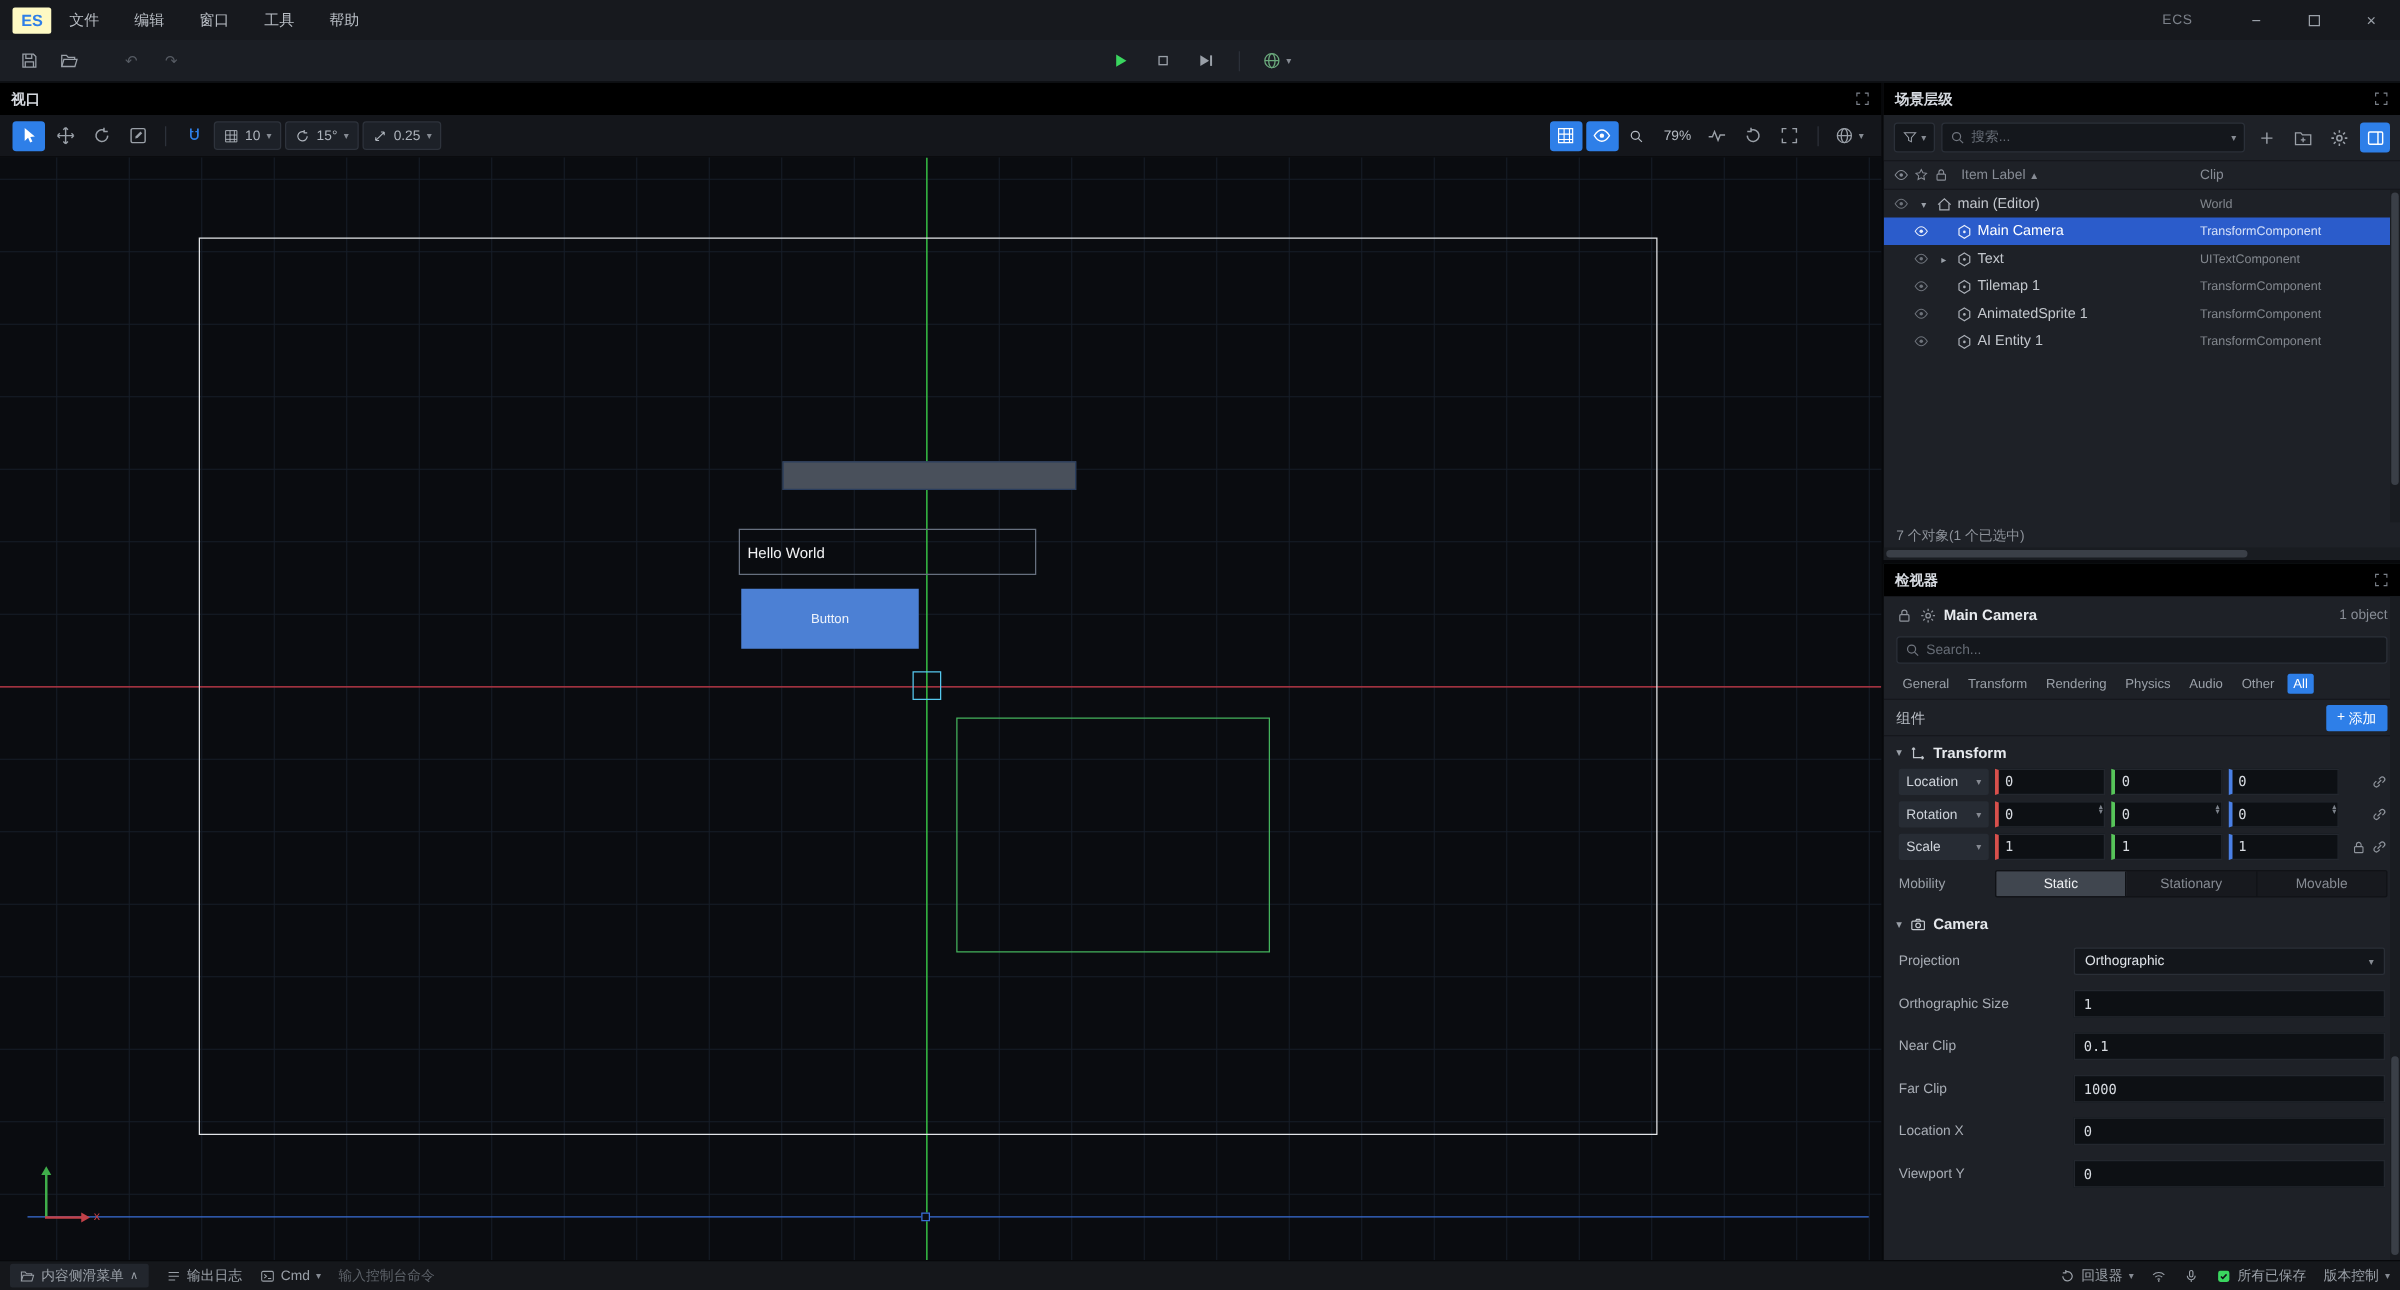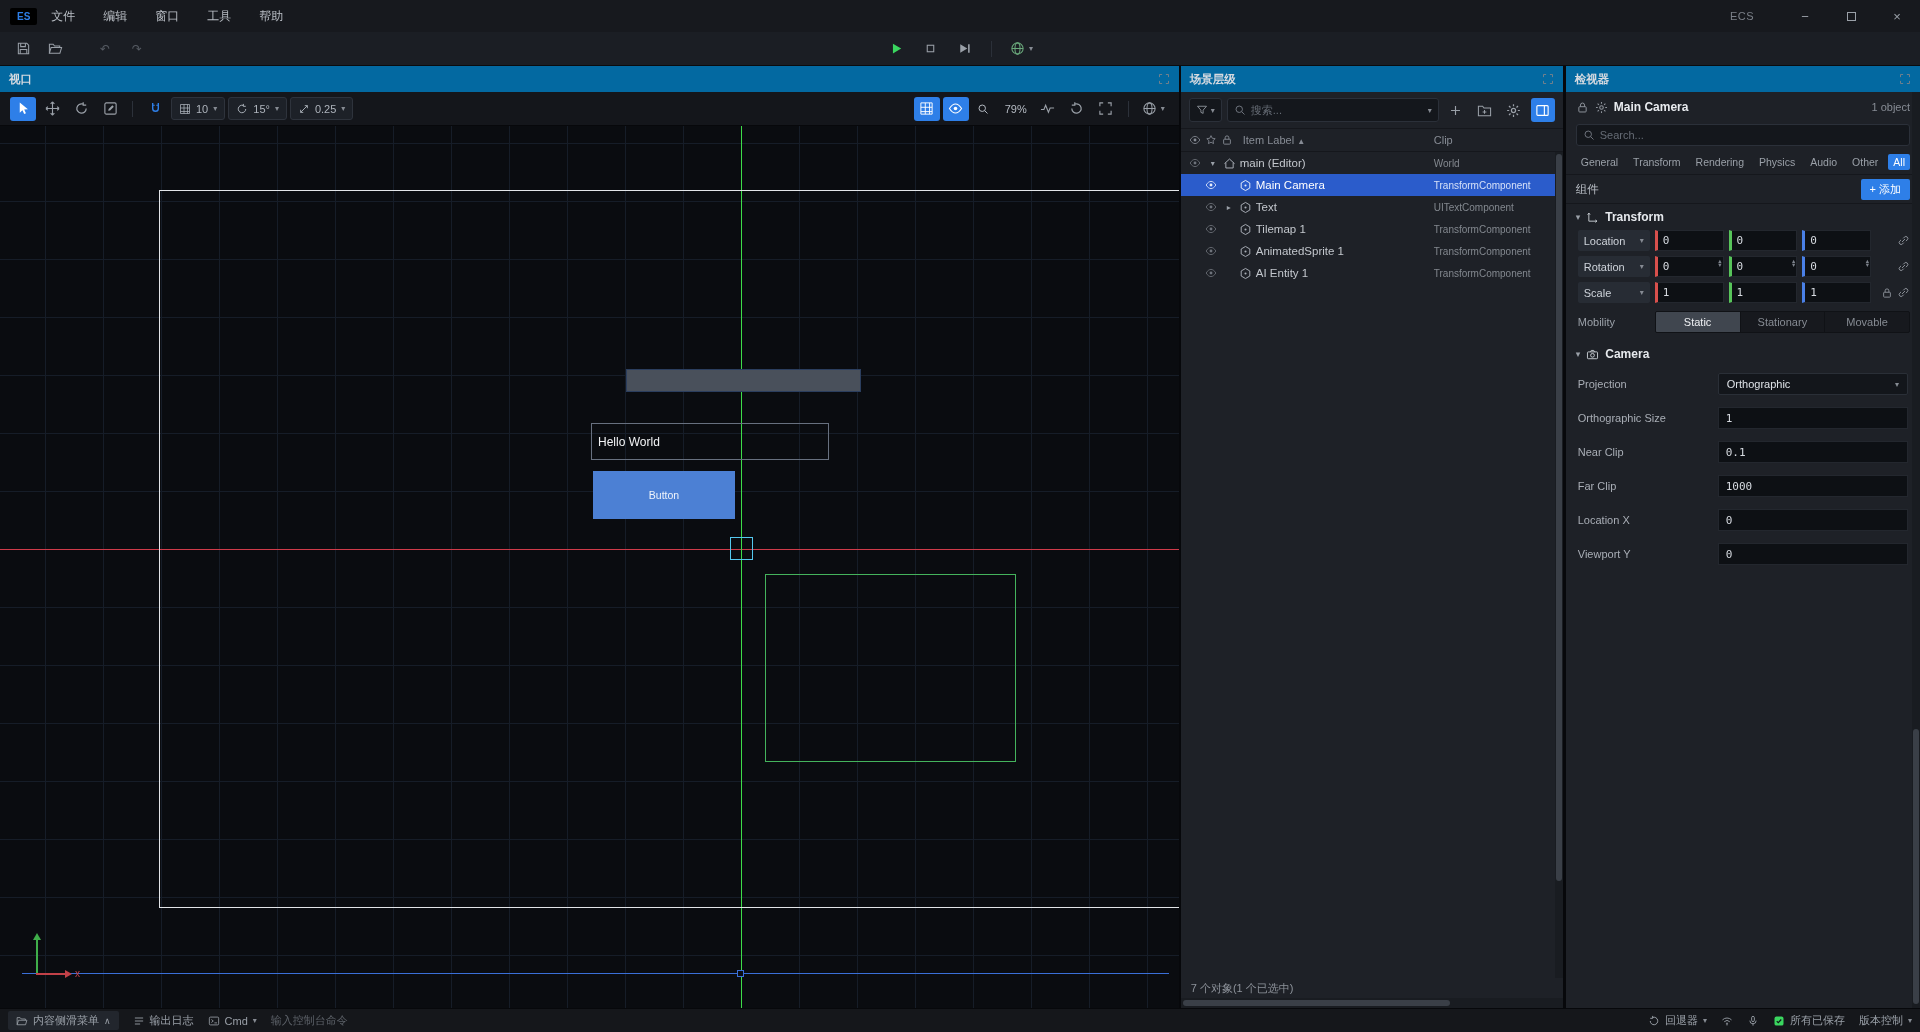--- a/index.html
+++ b/index.html
@@ -6,21 +6,21 @@
   html,body { width:1920px; height:1032px; overflow:hidden; background:#0b0c10;
     font-family:"Liberation Sans","DejaVu Sans",sans-serif; color:#c7cbd1; font-size:12px; }
   #app { width:1920px; height:1032px; display:flex; flex-direction:column; }
 
   svg.ic { width:15px; height:15px; display:block; }
   svg.ic12 { width:12px; height:12px; display:block; }
   svg.ic13 { width:13px; height:13px; display:block; }
 
   
   .menubar { height:32px; background:#17191e; display:flex; align-items:center; flex:0 0 32px; }
-  .logo { color:#2e7fe8; font-weight:bold; font-size:10px; background:#000000; padding:3px 7px; border-radius:2px; margin-left:10px; }
+  .logo { color:#2e7fe8; font-weight:bold; font-size:13px; background:#fef9c3; padding:3px 7px; border-radius:2px; margin-left:10px; }
   .menu-item { padding:0 14px; height:100%; display:flex; align-items:center; color:#b9bec5; cursor:default; }
   .mb-right { margin-left:auto; display:flex; align-items:center; height:100%; }
   .mode-label { color:#7b8089; font-size:11px; margin-right:28px; letter-spacing:.5px; }
   .winbtn { width:46px; height:100%; display:flex; align-items:center; justify-content:center; color:#9aa0a8; font-size:13px; }
   .maxbox { width:9px; height:9px; border:1px solid #9aa0a8; display:inline-block; }
 
   
   .toolbar { height:34px; background:#1b1e24; border-bottom:1px solid #0b0c0f; display:flex; align-items:center; position:relative; flex:0 0 34px; }
   .tb-left { display:flex; align-items:center; gap:6px; padding-left:10px; }
   .ibtn { width:26px; height:24px; display:flex; align-items:center; justify-content:center; border-radius:3px; color:#9aa0a8; }
@@ -28,21 +28,21 @@
   .ibtn.active { background:#2e7fe8; color:#fff; }
   .ibtn.accent { color:#2e7fe8; }
   .tb-center { position:absolute; left:50%; transform:translateX(-50%); display:flex; align-items:center; gap:8px; }
   .play { color:#3ad65f; }
   .sep { width:1px; height:16px; background:#2c313a; margin:0 6px; }
   .caret { font-size:8px; color:#868b93; }
 
   
   .main { flex:1 1 auto; display:flex; gap:2px; background:#07080b; min-height:0; }
 
-  .panel-header { height:26px; background:#0369a1; display:flex; align-items:center; padding:0 9px; flex:0 0 26px; }
+  .panel-header { height:26px; background:#000000; display:flex; align-items:center; padding:0 9px; flex:0 0 26px; }
   .panel-title { font-size:11.5px; font-weight:bold; color:#d6dae0; }
   .ph-right { margin-left:auto; color:#7c828b; }
 
   
   .viewport { flex:1 1 auto; display:flex; flex-direction:column; background:#14161b; min-width:0; }
   .vp-toolbar { height:34px; flex:0 0 34px; background:#14161b; border-bottom:1px solid #07080b; display:flex; align-items:center; gap:3px; padding:0 10px; }
   .snapgrp { display:flex; align-items:center; gap:5px; height:23px; padding:0 7px; background:#1d2128; border:1px solid #2e333c; border-radius:3px; color:#aeb4bc; font-size:11px; }
   .vp-right { margin-left:auto; display:flex; align-items:center; gap:3px; }
   .zoom { display:flex; align-items:center; gap:16px; color:#b6bcc4; font-size:11px; padding:0 5px; }
 
@@ -60,21 +60,21 @@
   .sel-handle { position:absolute; left:730px; top:411px; width:23px; height:23px; border:1px solid #55c8ee; }
   .region-ent { position:absolute; left:765px; top:448px; width:251px; height:188px; border:1px solid #44b35c; }
   .gizmo { position:absolute; left:33px; top:806px; width:70px; height:52px; }
   .gz-y { position:absolute; left:3px; top:8px; width:1.5px; height:34px; background:#3fae4a; }
   .gz-ya { position:absolute; left:0; top:1px; width:0; height:0; border-left:4px solid transparent; border-right:4px solid transparent; border-bottom:7px solid #3fae4a; }
   .gz-x { position:absolute; left:3px; top:41px; width:30px; height:1.5px; background:#c24148; }
   .gz-xa { position:absolute; left:32px; top:38px; width:0; height:0; border-top:4px solid transparent; border-bottom:4px solid transparent; border-left:7px solid #c24148; }
   .gz-xl { position:absolute; left:42px; top:36px; color:#c24148; font-size:10px; }
 
   
-  .right-col { flex:0 0 413px; display:flex; min-height:0; }
+  .right-col { flex:0 0 413px; display:flex; flex-direction:column; min-height:0; }
   .hierarchy { flex:0 0 382px; background:#1e2127; display:flex; flex-direction:column; }
   .h-toolbar { height:36px; flex:0 0 36px; display:flex; align-items:center; gap:5px; padding:0 8px; background:#1e2127; }
   .filter-btn { display:flex; align-items:center; gap:3px; height:24px; padding:0 6px; background:#14171c; border:1px solid #2b3039; border-radius:3px; color:#9aa0a8; }
   .searchbox { flex:1 1 auto; height:24px; background:#14171c; border:1px solid #2b3039; border-radius:3px; display:flex; align-items:center; padding:0 6px; gap:5px; color:#70757e; }
   .searchbox input { flex:1; background:transparent; border:none; outline:none; color:#c7cbd1; font:11px "Liberation Sans","DejaVu Sans",sans-serif; min-width:0; }
   .searchbox input::placeholder { color:#666c75; }
   .hbtn { width:24px; height:24px; display:flex; align-items:center; justify-content:center; border-radius:3px; color:#9aa0a8; }
   .hbtn.active { background:#2e7fe8; color:#fff; }
   .colheader { height:24px; flex:0 0 24px; display:flex; align-items:center; padding:0 8px; gap:4px; border-top:1px solid #15171c; border-bottom:1px solid #15171c; color:#878c95; font-size:11px; position:relative; }
   .col-type { position:absolute; left:253px; }

